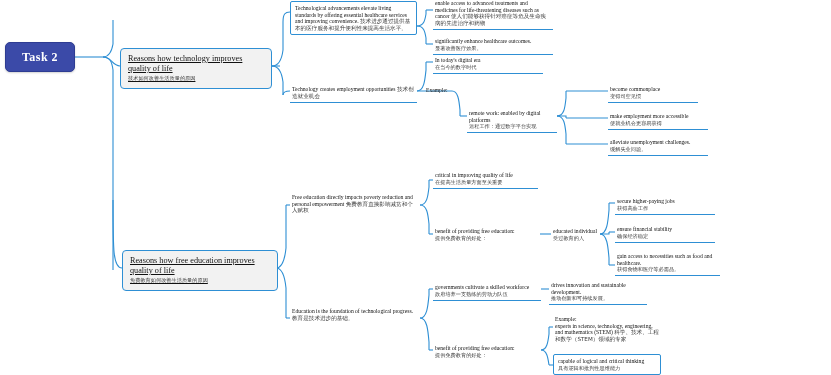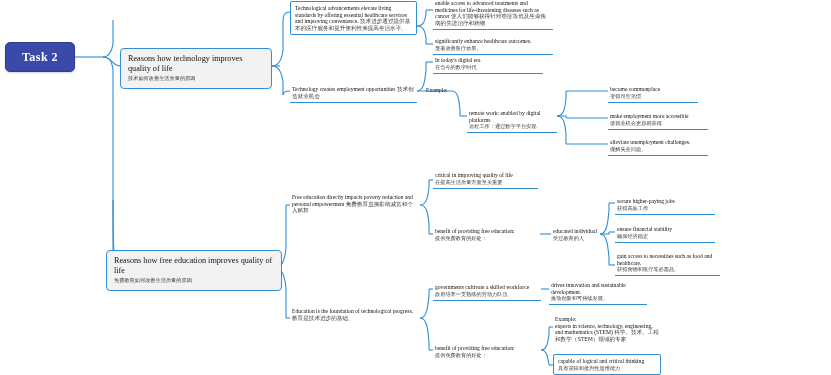--- a/index.html
+++ b/index.html
@@ -46,20 +46,21 @@
     box-shadow: 0 1px 2px rgba(0,0,0,0.18);
   }
   
   .lvl1 {
     background: #f2f2f2;
     border: 1.5px solid #2e8fd4;
     border-radius: 4px;
     font-size: 8.2px;
     padding: 5px 6px 5px 7px;
     color: #111;
+    text-decoration: underline;
   }
   
   .boxed {
     background: #ffffff;
     border: 1px solid #2e8fd4;
     border-radius: 2px;
     font-size: 5.6px;
     padding: 3px 4px;
     color: #111;
   }
@@ -217,21 +218,21 @@
   <div class="node plain" style="left:608px; top:111px; width:100px;">
     <span class="en">make employment more accessible</span><br>
     <span class="cn">使就业机会更容易获得</span>
   </div>
 
   <div class="node plain" style="left:608px; top:137px; width:100px;">
     <span class="en">alleviate unemployment challenges.</span><br>
     <span class="cn">缓解失业问题。</span>
   </div>
 
-  <div class="node lvl1" style="left:106px; top:250px; width:176px;">
+  <div class="node lvl1" style="left:122px; top:250px; width:156px;">
     <span class="en">Reasons how free education improves quality of life</span><br>
     <span class="cn">免费教育如何改善生活质量的原因</span>
   </div>
 
   <div class="node plain nounder" style="left:290px; top:192px; width:130px;">
     <span class="en">Free education directly impacts poverty reduction and personal empowerment</span>
     <span class="inline-cn">免费教育直接影响减贫和个人赋权</span>
   </div>
 
   <div class="node plain" style="left:433px; top:170px; width:105px;">

